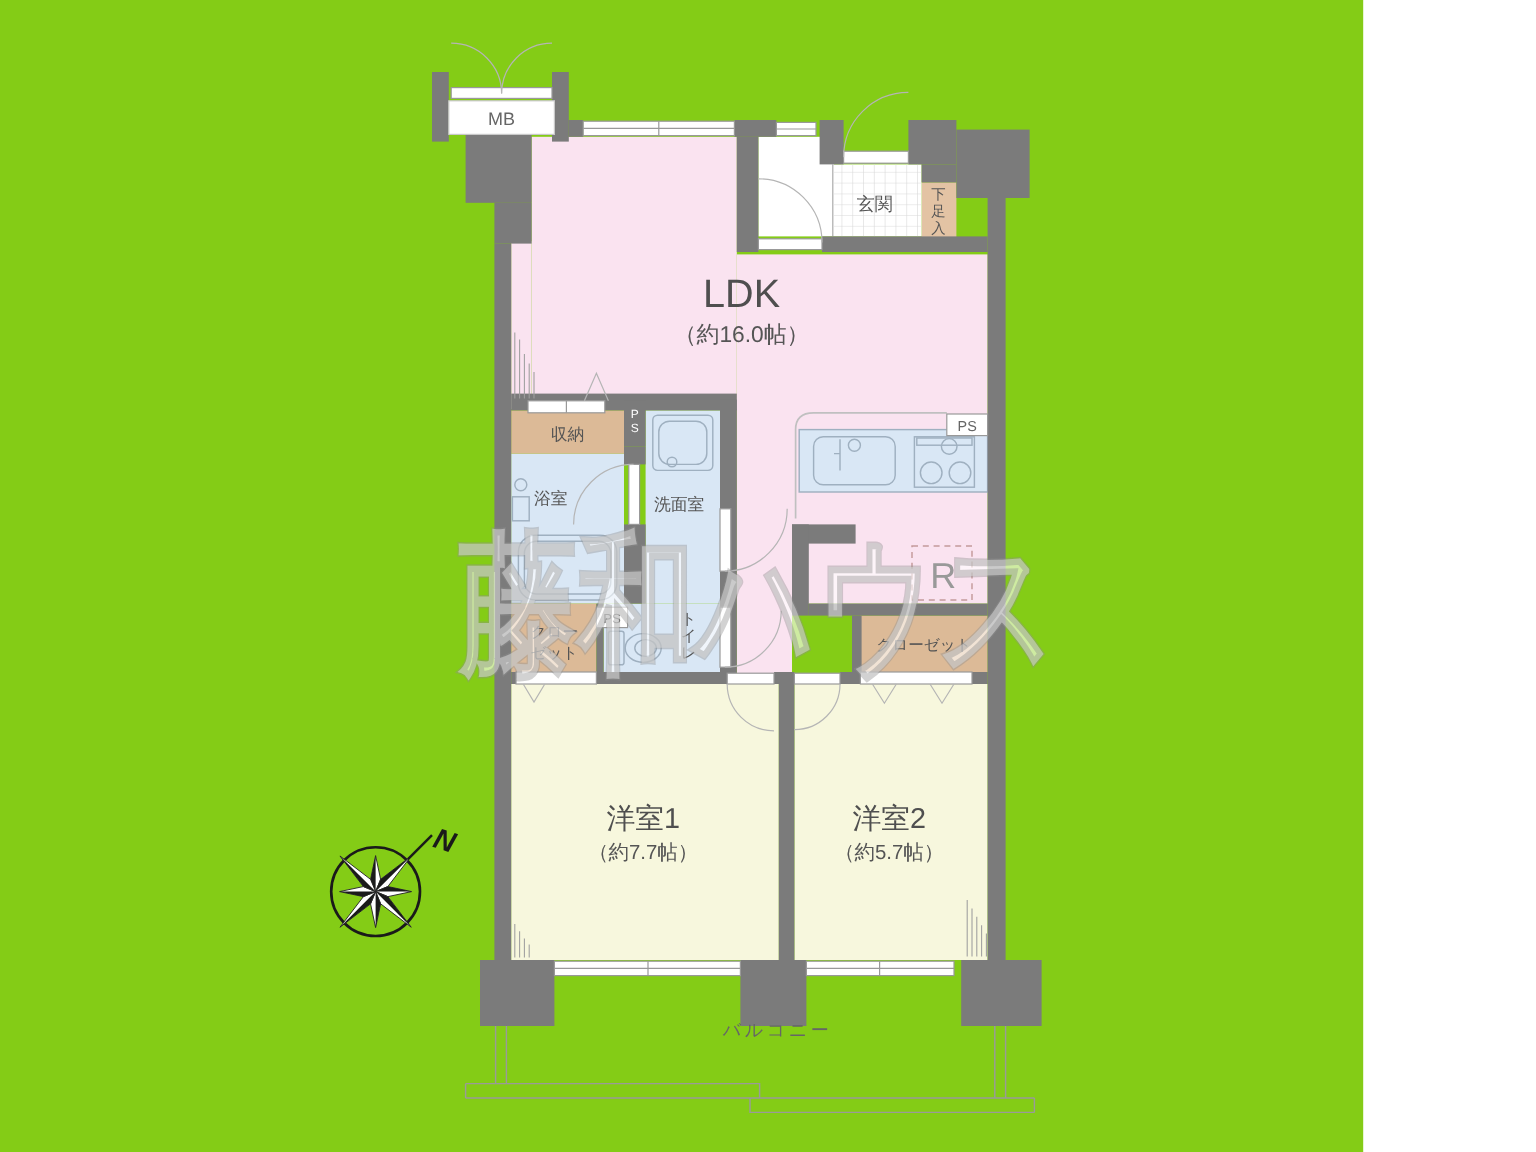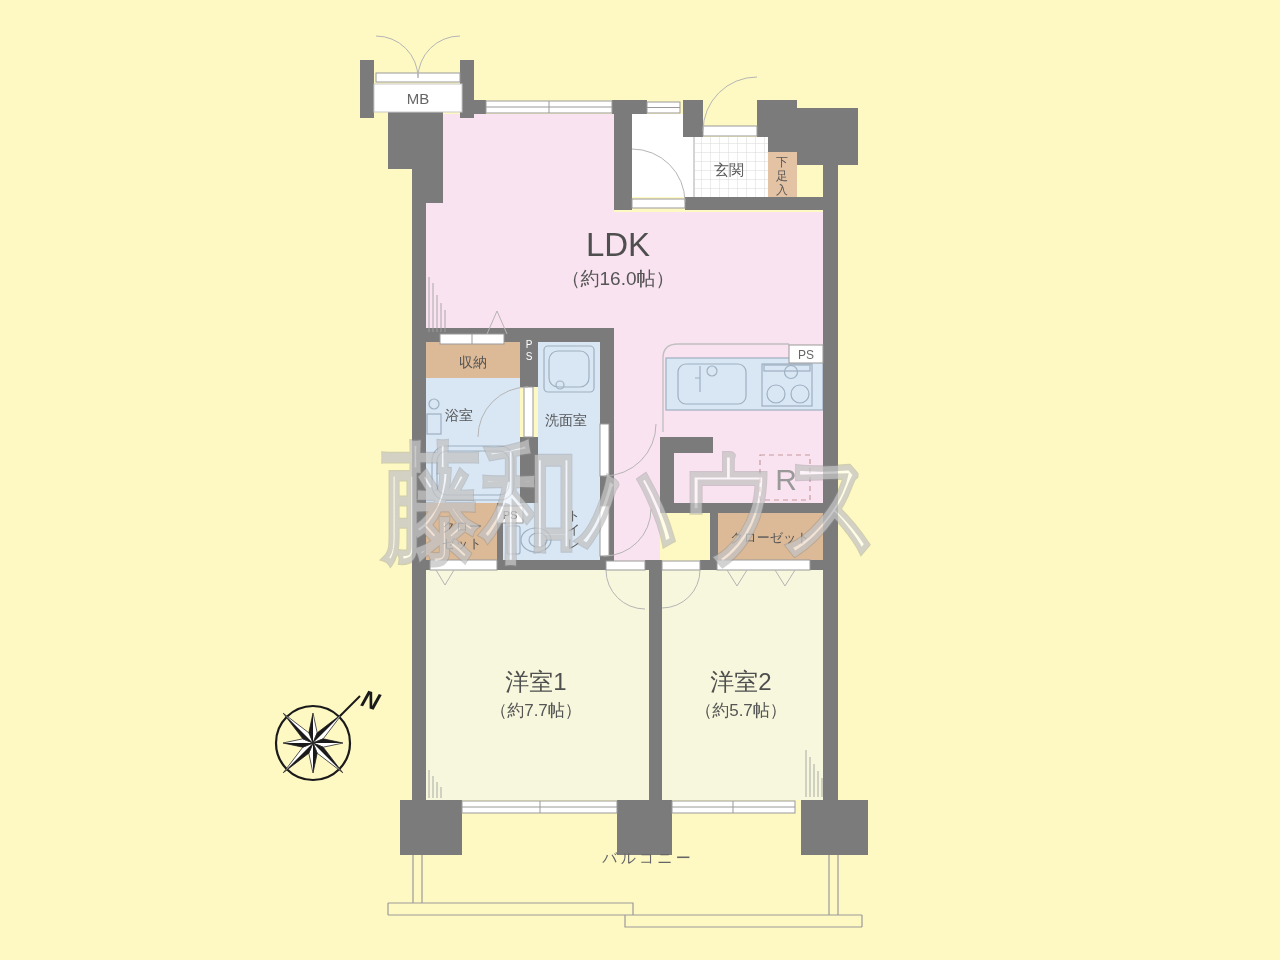--- a/index.html
+++ b/index.html
@@ -1,16 +1,16 @@
 <!DOCTYPE html>
 <html><head>
 <meta charset="utf-8">
 <style>
   html,body{margin:0;padding:0;background:#ffffff;}
-  #stage{position:relative;width:1280px;height:960px;background:#fef9c3;overflow:hidden;
+  #stage{position:relative;width:1136px;height:960px;background:#84cc16;overflow:hidden;
          font-family:"Liberation Sans", sans-serif;}
   svg text{font-family:"Liberation Sans", sans-serif;}
   .lbl{fill:#4f4f4f;}
   .wall{fill:#7b7b7b;}
   .doorarc{stroke:#b5b5b5;stroke-width:1;fill:none;}
   .leaf{fill:#ffffff;stroke:#999999;stroke-width:1;}
   .fix{stroke:#9fb0c0;stroke-width:1.2;fill:none;}
   .hatch{stroke:#a0a0a0;stroke-width:0.9;}
   .balc{stroke:#9a9a9a;stroke-width:1.2;fill:none;}
 </style>

